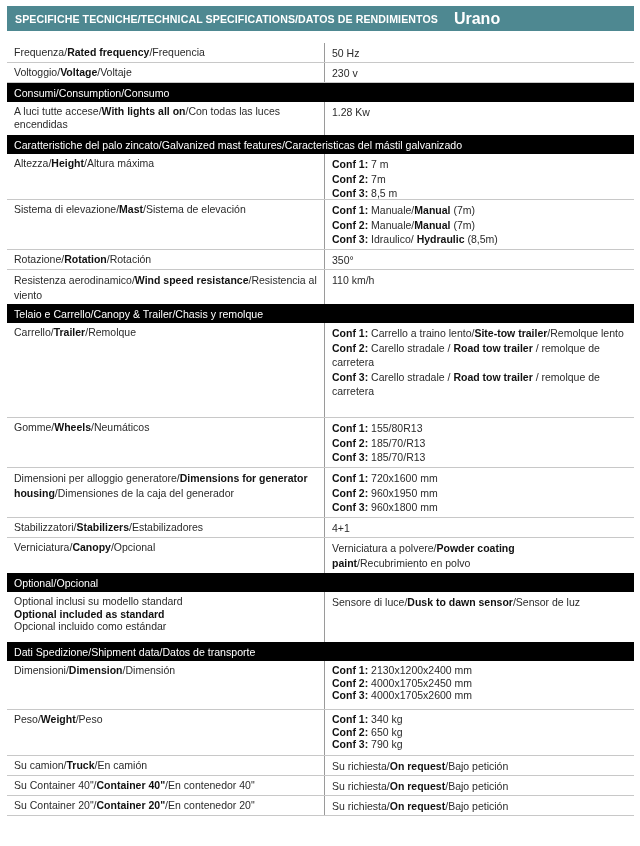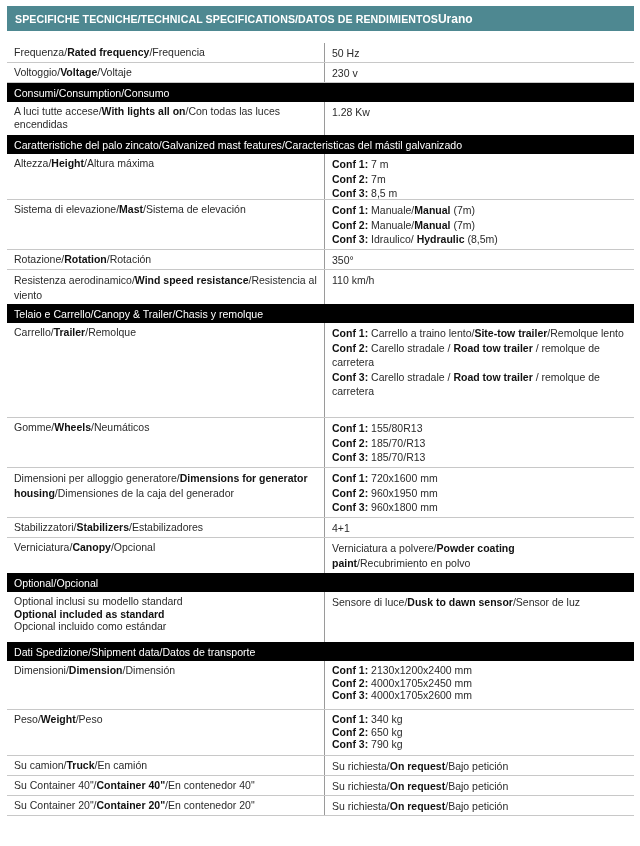--- a/index.html
+++ b/index.html
@@ -8,21 +8,21 @@
     font-family: "Liberation Sans", sans-serif;
     color: #2a2a2a; font-size: 10.5px; overflow: hidden;
   }
   .page { position: relative; width: 640px; padding: 0 6px 0 7px; }
   .title-bar {
     margin-top: 6px; height: 25px; background: #4e8891;
     display: flex; align-items: center; justify-content: flex-start;
     padding: 0 9px 0 8px; color: #fff;
   }
   .title-bar .t { font-size: 10.6px; font-weight: bold; letter-spacing: 0.1px; }
-  .title-bar .m { font-size: 12px; font-weight: bold; }
+  .title-bar .m { font-size: 16px; font-weight: bold; margin-left: 16px; }
   .table { margin-top: 12px; width: 627px; }
   .row {
     display: flex; border-bottom: 1.5px solid #c8c8c8;
   }
   .row .l { width: 318px; padding: 3px 6px 3px 7px; line-height: 13px; border-right: 1px solid #9a9a9a; }
   .row .r { flex: 1; padding: 3px 6px 3px 7px; line-height: 14.6px; }
   .section {
     background: #000; color: #fff; height: 19px;
     display: flex; align-items: center; padding-left: 7px; font-size: 10.6px;
   }

